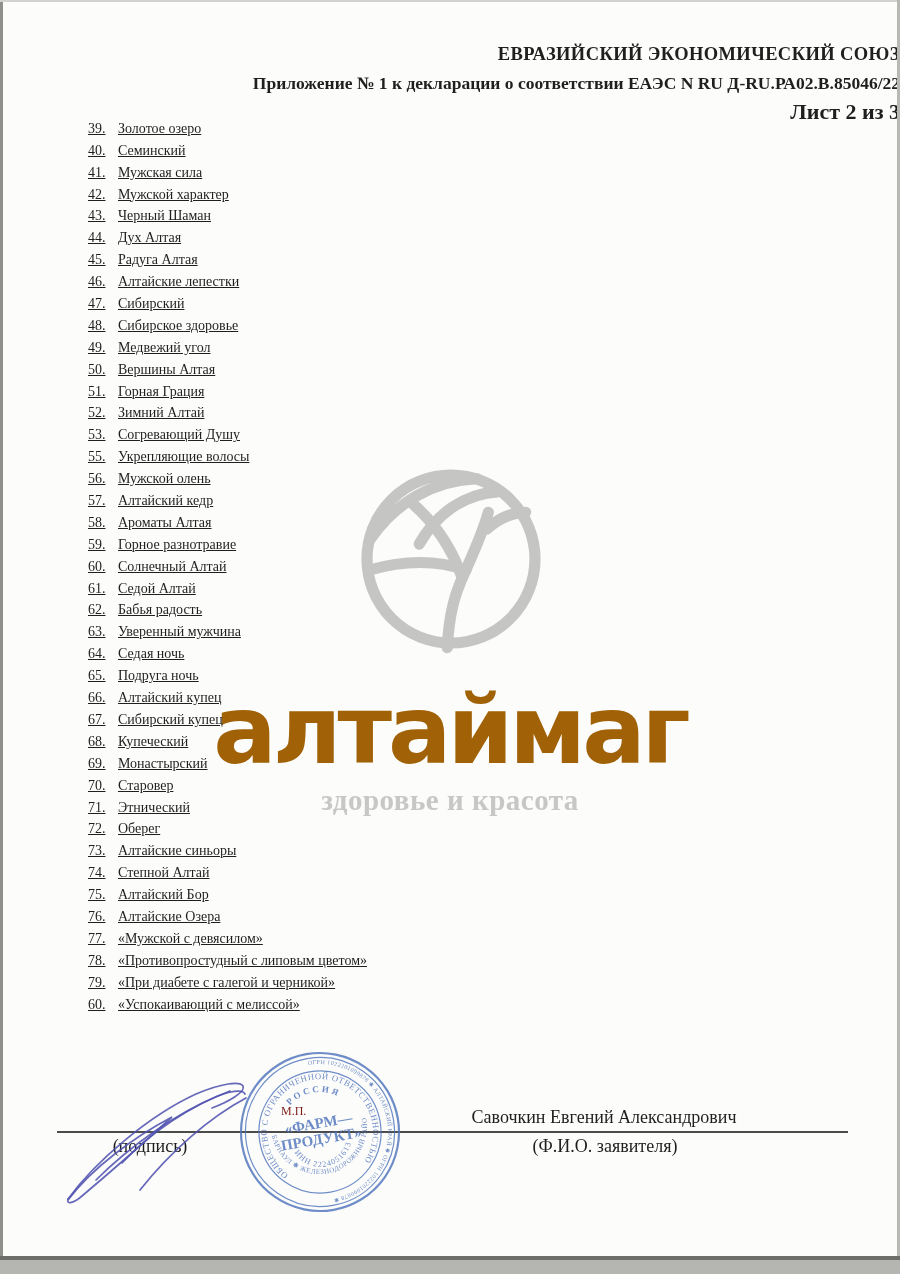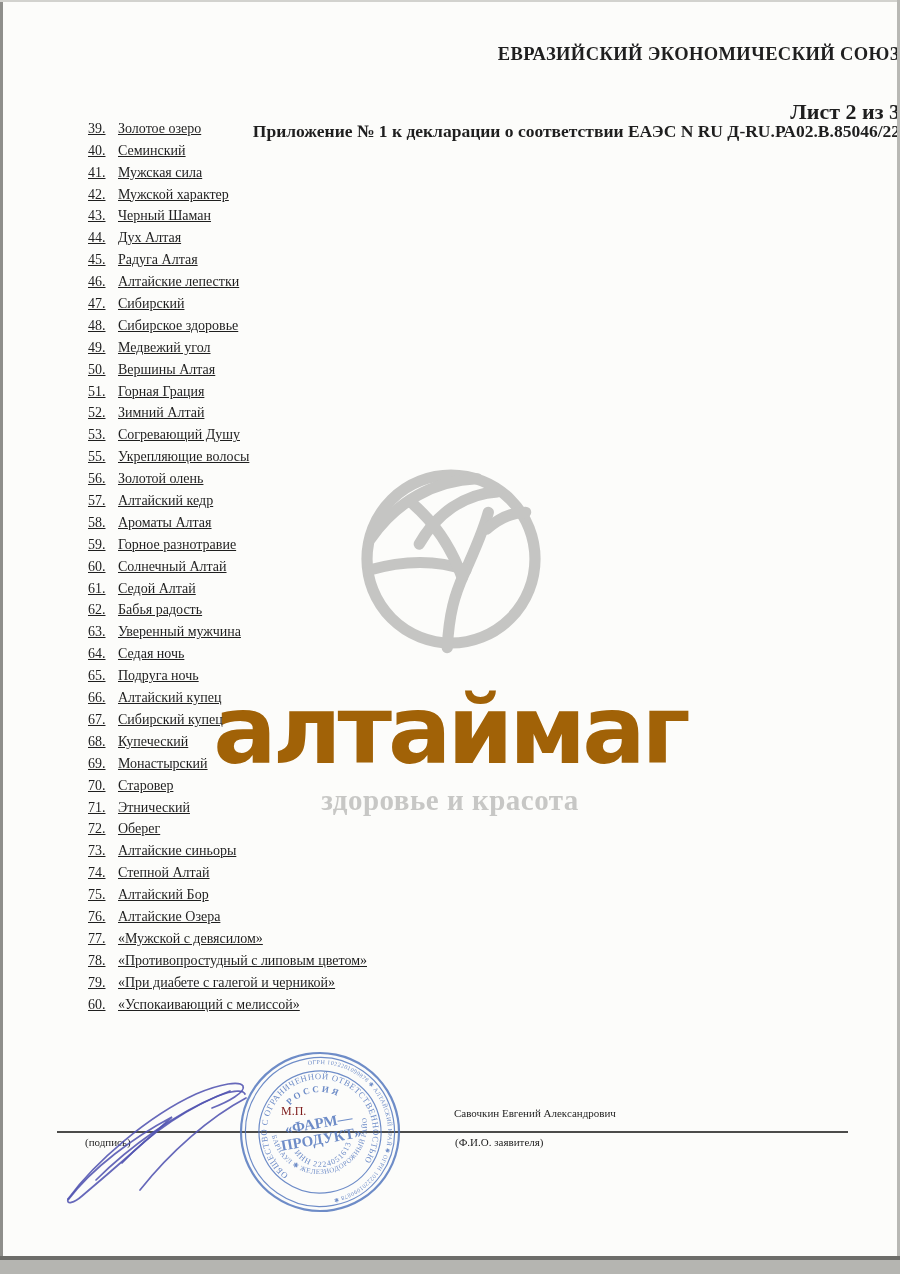--- a/index.html
+++ b/index.html
@@ -12,41 +12,41 @@
   .edge{position:absolute;z-index:9;}
   .edge-left{left:0;top:0;bottom:0;width:3px;background:#8f8f8b;}
   .edge-top{left:0;top:0;right:0;height:2px;background:#d2d2ce;}
   .edge-right{right:0;top:0;bottom:0;width:3px;background:#b8b8b4;}
   .edge-bottom-line{left:0;top:1256px;right:0;height:4px;background:#6d6d69;}
   .edge-bottom-band{left:0;top:1260px;right:0;height:14px;background:#b5b5b1;}
 
   
   .hdr{position:absolute;left:0;right:0;text-align:right;font-weight:bold;z-index:2;}
   .hdr-org{top:44px;font-size:18.5px;letter-spacing:.4px;}
-  .hdr-appendix{top:73px;font-size:17.5px;margin-top:48px;}
+  .hdr-appendix{top:73px;font-size:17.5px;}
   .hdr-sheet{top:99px;font-size:22px;}
 
   
   .list{position:absolute;left:88px;top:117px;z-index:2;}
   .row{display:flex;height:21.9px;align-items:flex-end;font-size:14px;line-height:20px;text-decoration:underline;}
   .row .num{width:30px;flex:0 0 30px;}
 
   
   .wm{position:absolute;z-index:1;color:#c5c5c3;}
   .wm-logo{left:353px;top:461px;width:196px;height:196px;}
   .wm-brand{left:0;right:0;top:676px;text-align:center;
     font-family:"DejaVu Sans",sans-serif;font-weight:bold;
     font-size:94px;letter-spacing:-4px;color:#a16207;}
   .wm-tagline{left:0;right:0;top:784px;text-align:center;
     font-family:Liberation Serif, serif;font-weight:bold;
     font-size:29px;letter-spacing:.5px;color:#c7c7c5;}
 
   
   .sig-line{position:absolute;left:57px;top:1131px;width:791px;height:2px;background:#4c4c4a;z-index:3;}
-  .cap{position:absolute;font-size:11px;z-index:3;}
+  .cap{position:absolute;text-align:center;font-size:18px;z-index:3;}
   .cap-sign{left:85px;top:1136px;width:130px;}
   .cap-name{left:454px;top:1107px;width:300px;}
   .cap-fio{left:455px;top:1136px;width:300px;}
   .mp{position:absolute;left:281px;top:1104px;font-size:12px;z-index:3;color:#7f1d1d;}
 
   .stamp{position:absolute;left:220px;top:1032px;width:200px;height:200px;z-index:4;opacity:.82;}
   .stamp text{fill:#4f74bd;font-family:"Liberation Serif",serif;}
   .stamp .rings circle{fill:none;stroke:#4f74bd;}
   .signature{position:absolute;left:0px;top:1060px;width:360px;height:160px;z-index:5;}
   .signature path{fill:none;stroke:#5153b0;stroke-width:1.7;stroke-linecap:round;opacity:.88;}
@@ -151,21 +151,21 @@
     </div>
 
 
     <div class="row">
       <span class="num">55.</span>
       <span class="txt">Укрепляющие волосы</span>
     </div>
 
     <div class="row">
       <span class="num">56.</span>
-      <span class="txt">Золотой олень</span>
+      <span class="txt">Мужской олень</span>
     </div>
 
     <div class="row">
       <span class="num">57.</span>
       <span class="txt">Алтайский кедр</span>
     </div>
 
     <div class="row">
       <span class="num">58.</span>
       <span class="txt">Ароматы Алтая</span>

